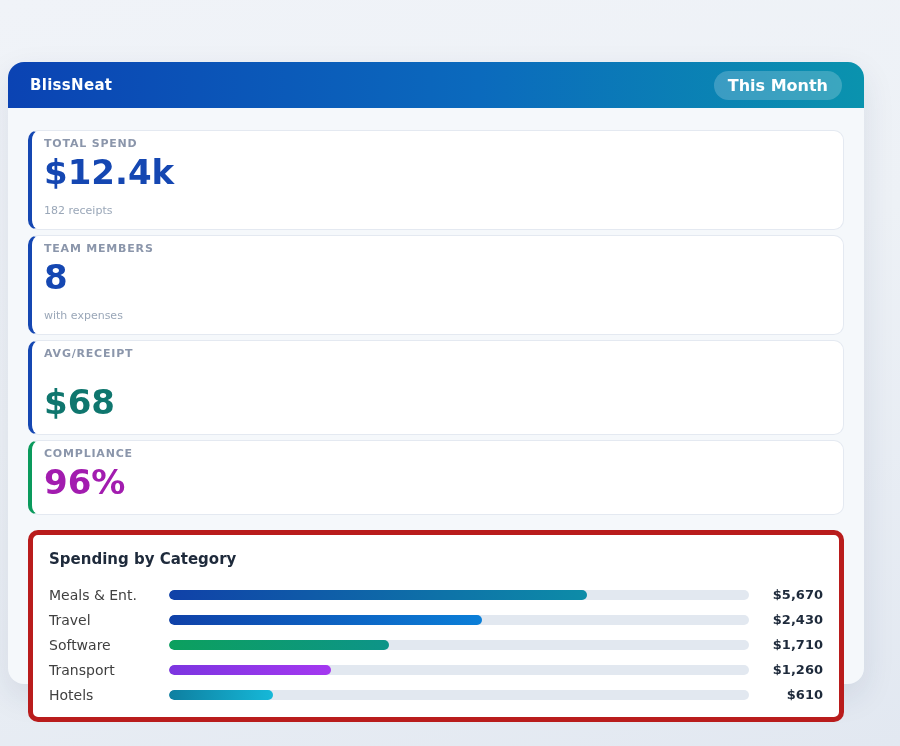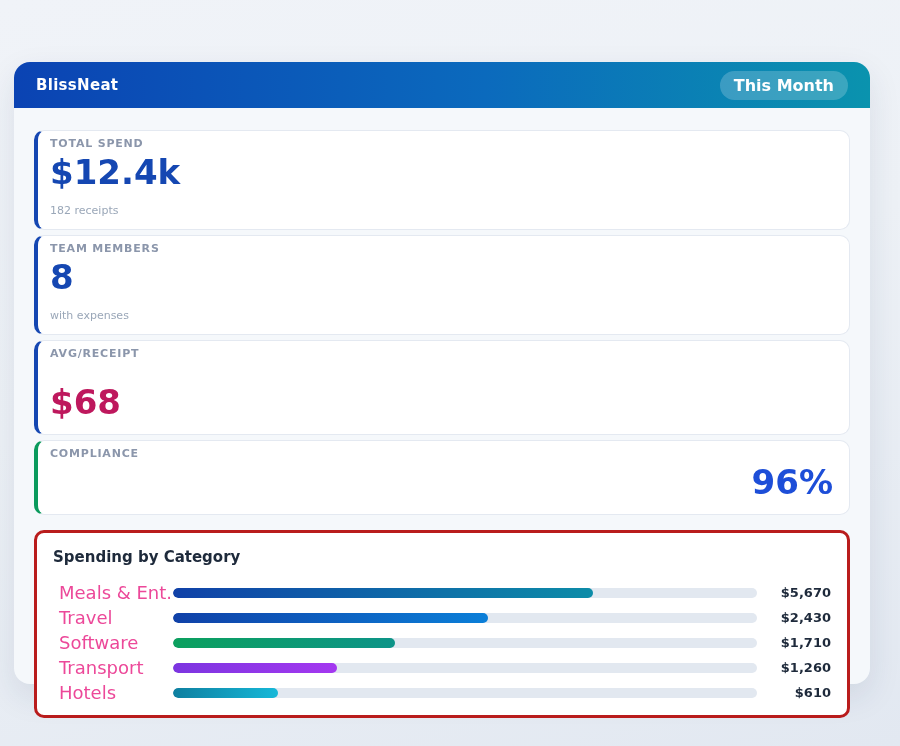--- a/index.html
+++ b/index.html
@@ -4,21 +4,21 @@
 <style>
   * { margin: 0; padding: 0; box-sizing: border-box; }
   html, body { width: 900px; height: 746px; }
   body {
     font-family: "DejaVu Sans", "Liberation Sans", sans-serif;
     background: linear-gradient(165deg, #f0f3f8 0%, #edf1f6 45%, #e2e8f1 100%);
     overflow: hidden;
   }
   .panel {
     position: absolute;
-    left: 14px; top: 62px;
+    left: 8px; top: 62px;
     width: 856px; height: 622px;
     border-radius: 16px;
     background: #f5f8fb;
     box-shadow: 0 12px 32px rgba(30, 50, 90, 0.10);
   }
   .header {
     height: 46px;
     border-radius: 16px 16px 0 0;
     background: linear-gradient(90deg, #0b43b3 0%, #0b6abd 55%, #0a93ae 100%);
     display: flex;
@@ -63,41 +63,40 @@
     margin-top: 3px;
     line-height: 1.15;
   }
   .stat-sub {
     font-size: 11px;
     color: #9aa7b8;
     margin-top: 12px;
   }
   .spend-card {
     background: #ffffff;
-    border: 3px solid #b91c1c;
+    border: 5px solid #b91c1c;
     border-radius: 10px;
     padding: 15px 16px 10px 16px;
     margin-top: 15px;
   }
   .spend-title {
     font-size: 15px;
     font-weight: bold;
     color: #1e2a3b;
     margin-bottom: 14px;
   }
   .cat-row {
     display: grid;
     grid-template-columns: 120px 1fr 64px;
     align-items: center;
     height: 25px;
   }
   .cat-label {
-    font-size: 18px;
-    color: #ec4899;
-    margin-left: 6px;
+    font-size: 14px;
+    color: #404040;
   }
   .bar-track {
     height: 10px;
     border-radius: 5px;
     background: #e2e8f0;
     overflow: hidden;
   }
   .bar-fill {
     height: 100%;
     border-radius: 5px;
@@ -124,25 +123,25 @@
           <div class="stat-value" style="color: rgb(21, 71, 178);">$12.4k</div>
           <div class="stat-sub">182 receipts</div>
         </div>
         <div class="stat-card" style="border-left-color: rgb(21, 71, 178);">
           <div class="stat-label">TEAM MEMBERS</div>
           <div class="stat-value" style="color: rgb(21, 71, 178);">8</div>
           <div class="stat-sub">with expenses</div>
         </div>
         <div class="stat-card" style="border-left-color: rgb(21, 71, 178);">
           <div class="stat-label">AVG/RECEIPT</div>
-          <div class="stat-value" style="color: #be185d; margin-top: 23px;">$68</div>
+          <div class="stat-value" style="color: #0f766e; margin-top: 23px;">$68</div>
         </div>
         <div class="stat-card" style="border-left-color: rgb(10, 154, 92);">
           <div class="stat-label">COMPLIANCE</div>
-          <div class="stat-value" style="color: #1d4ed8; text-align: right;">96%</div>
+          <div class="stat-value" style="color: #a21caf;">96%</div>
         </div>
       </div>
     <div class="spend-card">
       <div class="spend-title">Spending by Category</div>
       <div id="rows">
           <div class="cat-row">
             <div class="cat-label">Meals &amp; Ent.</div>
             <div style="padding-right: 10px;">
               <div class="bar-track" style="background: rgb(226, 232, 240);">
                 <div class="bar-fill" style="width: 72%; background: linear-gradient(90deg, rgb(16, 65, 168), rgb(13, 140, 168));"></div>

